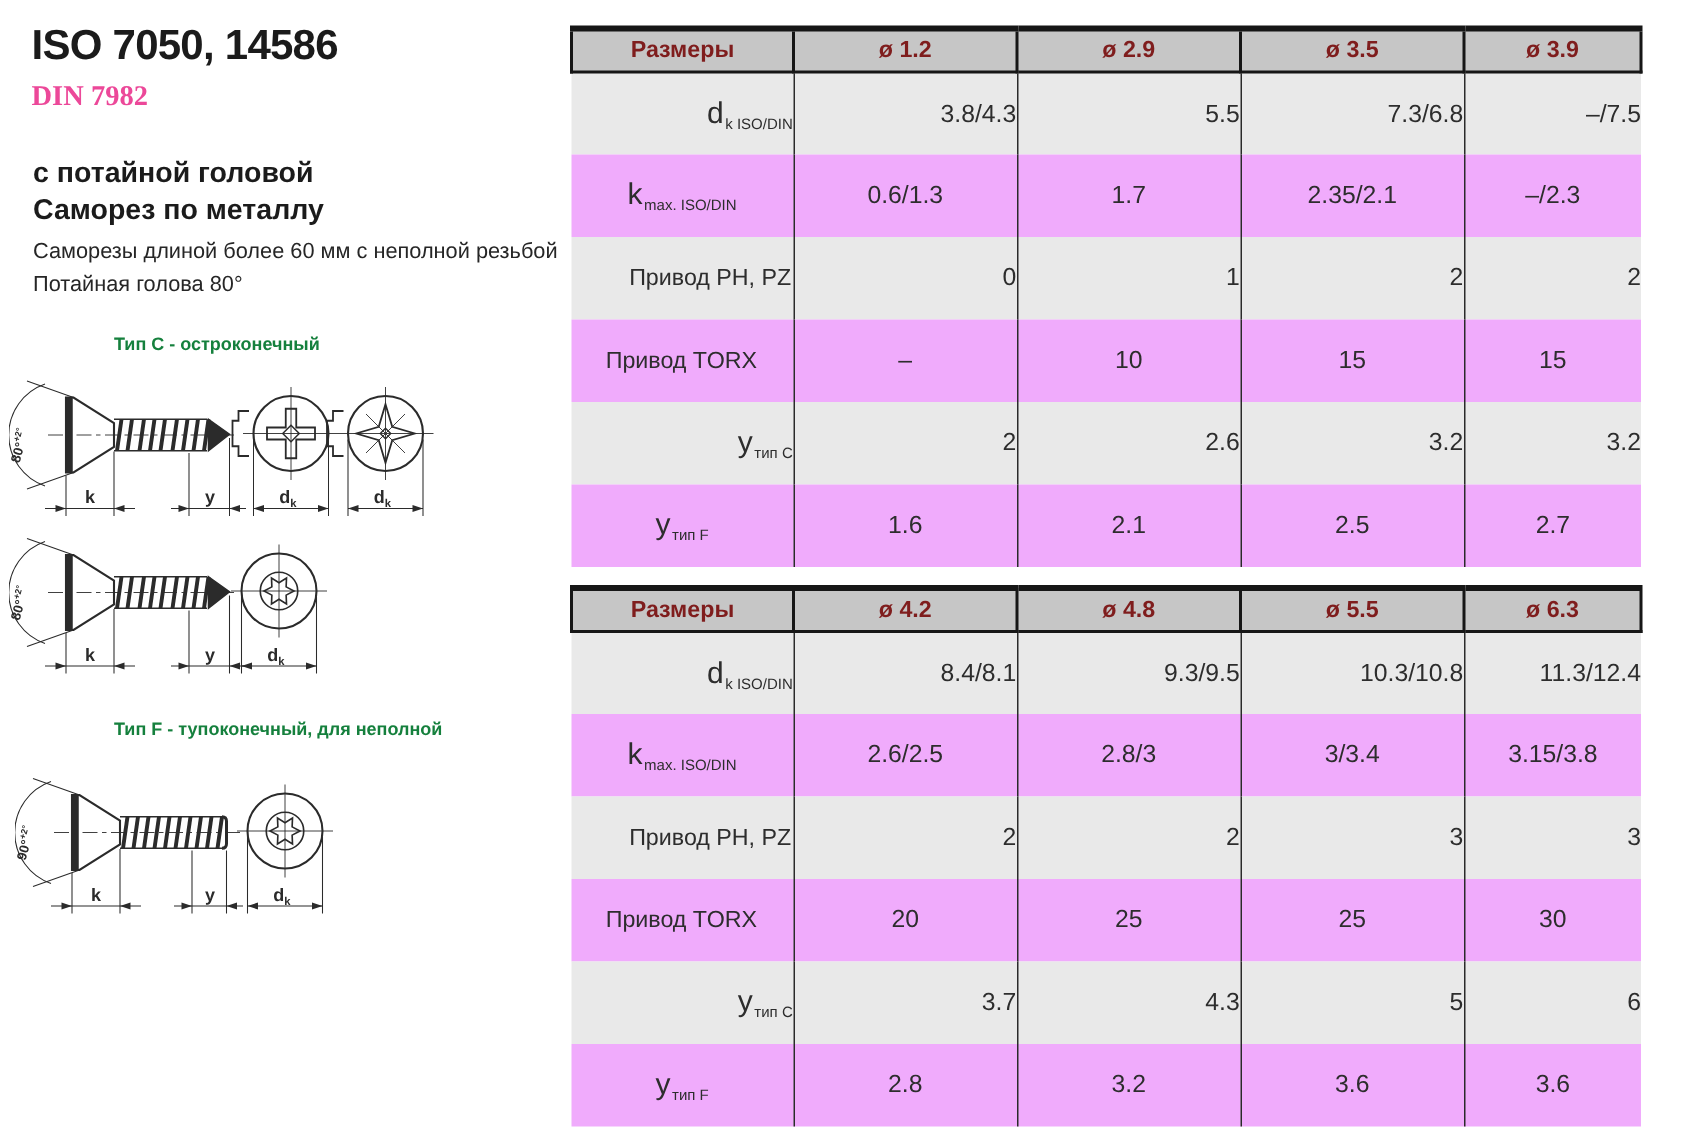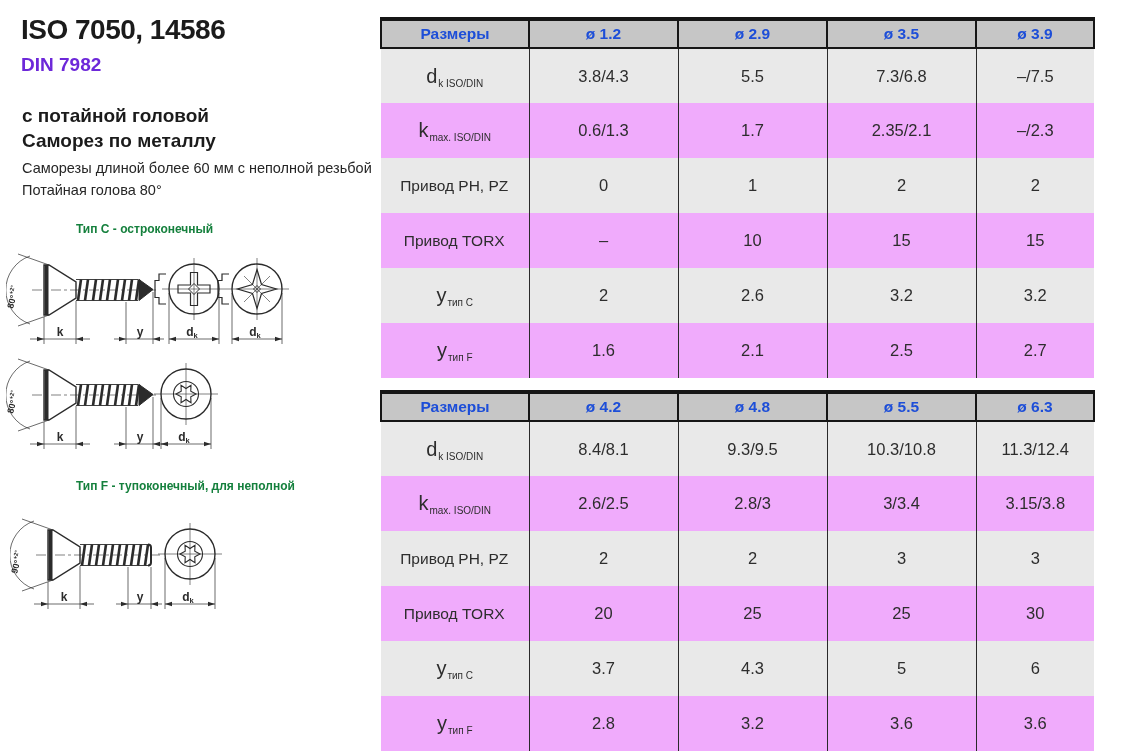--- a/index.html
+++ b/index.html
@@ -5,48 +5,48 @@
   * { box-sizing: border-box; }
   html,body { margin:0; padding:0; }
   body {
     width:1133px; height:753px; position:relative; overflow:hidden;
     background:#ffffff; color:#2d2d2d;
     font-family:"Liberation Sans", sans-serif;
   }
   
   .abs { position:absolute; }
   .title    { left:21px;  top:14px;  font-size:28px; font-weight:bold; color:#1b1b1b; letter-spacing:-0.5px; }
-  .standard { left:21px;  top:54px;  font-size:19px; font-weight:bold; color:#6d28d9; }
+  .standard { left:21px;  top:54px;  font-size:19px; font-weight:bold; color:#ec4899;font-family:Liberation Serif, serif; }
   .prod     { left:22px;  top:103px; font-size:19px; font-weight:bold; color:#1b1b1b; line-height:25px; }
   .desc     { left:22px;  top:157px; font-size:14.5px; color:#262626; line-height:22px; }
   .type-heading { font-size:12px; font-weight:bold; color:#15803d;margin-left:48px; }
   .typec { left:28px; top:222px; }
   .typef { left:28px; top:479px; }
   .draw1 { left:6px;  top:252px; }
   .draw2 { left:6px;  top:357px; }
   .draw3 { left:10px; top:517px; }
   svg text { font-family:"Liberation Sans", sans-serif; fill:#2b2b2b; }
   .dimtxt  { font-size:12px; font-weight:bold; }
   .angletxt{ font-size:9px;  font-weight:bold; }
   
   .tbl-wrap { position:absolute; left:380px; width:713px; }
   .t1 { top:17px; }
   .t2 { top:390px; }
   table { border-collapse:collapse; table-layout:fixed; width:713px; }
   col.c0 { width:148px; } col.c1 { width:149px; } col.c2 { width:149px; }
   col.c3 { width:149px; } col.c4 { width:118px; }
   tr.head th {
     background:#c6c6c6; border:2px solid #161616; border-top-width:4px;
-    height:29px; padding:0; font-size:15.5px; font-weight:bold; color:#1d4ed8;
+    height:29px; padding:0; font-size:15.5px; font-weight:bold; color:#7f1d1d;
     text-align:center;
   }
   tr.r { height:55px; }
   tr.r td { padding:0; text-align:center; font-size:16.5px; color:#2d2d2d; background:#f0abfc; }
   tr.r td:not(:last-child) { border-right:1.5px solid #2a2a2a; }
-  tr.g td { background:#e9e9e9; }
+  tr.g td { background:#e9e9e9;text-align:right; }
   td.lbl .main { font-size:20px; }
   tr.plain td.lbl .main { font-size:15.5px; }
   td.lbl .sub { font-size:10px; position:relative; top:4px; margin-left:1px; }
 </style>
 </head>
 <body>
 
 <div class="abs title">ISO 7050, 14586</div>
 <div class="abs standard">DIN 7982</div>
 

